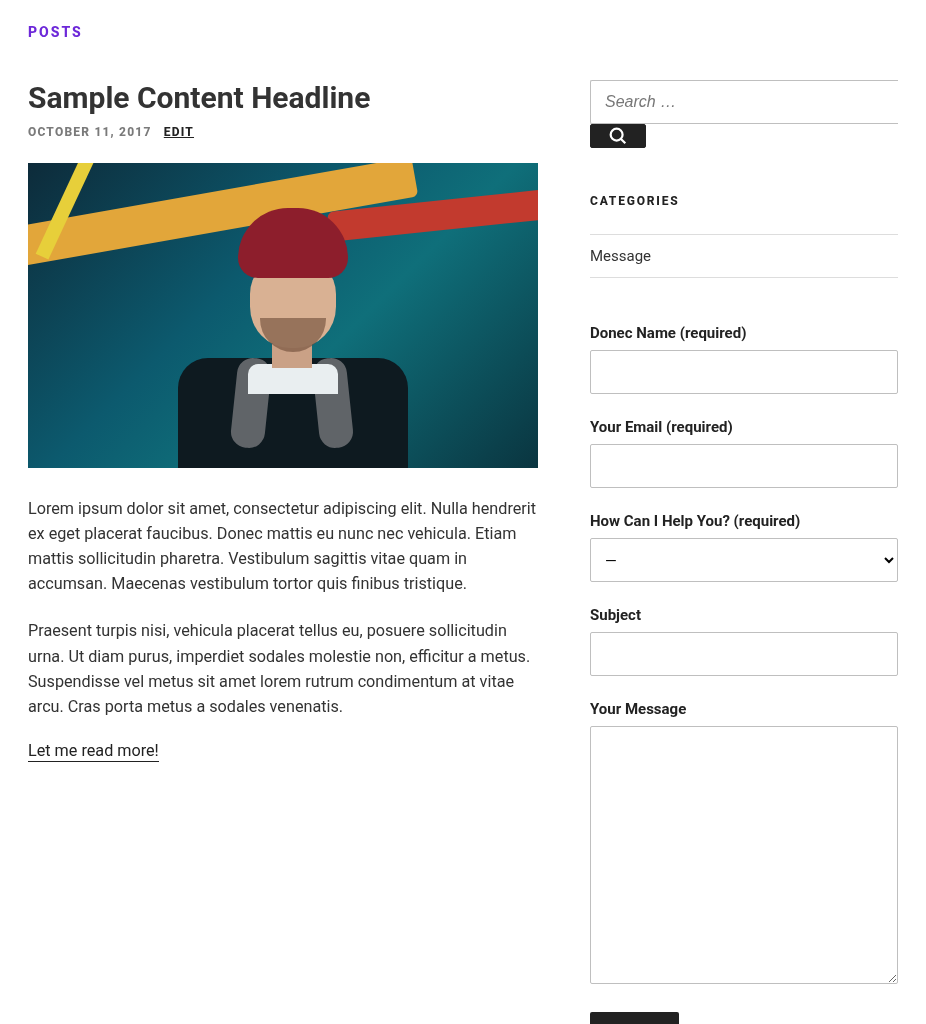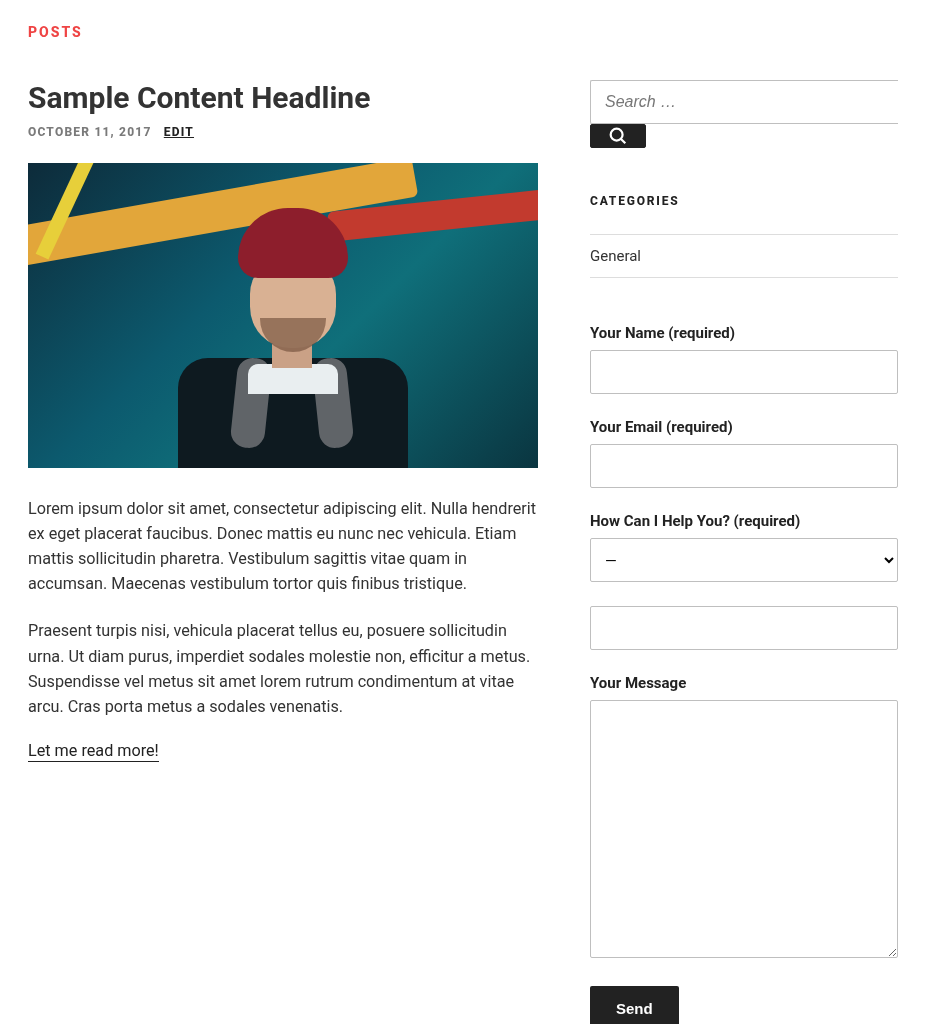--- a/index.html
+++ b/index.html
@@ -7,21 +7,21 @@
     font-family: -apple-system, BlinkMacSystemFont, "Segoe UI", Roboto, "Helvetica Neue", Arial, sans-serif;
     color: #222;
     background: #fff;
     padding: 24px 28px 40px 28px;
     width: 926px;
   }
   .page-header {
     font-size: 14px;
     font-weight: 800;
     letter-spacing: 2px;
-    color: #ef4444;
+    color: #6d28d9;
     margin-bottom: 40px;
   }
   .layout {
     display: flex;
     gap: 52px;
     align-items: flex-start;
   }
   .main { flex: 0 0 510px; }
   .sidebar { flex: 1; min-width: 0; }
 
@@ -239,39 +239,40 @@
       <button class="search-btn">
         <svg viewBox="0 0 24 24">
           <circle cx="10.5" cy="10.5" r="6.5"></circle>
           <line x1="20" y1="20" x2="15.2" y2="15.2"></line>
         </svg>
       </button>
     </div>
 
     <div class="widget-title">CATEGORIES</div>
     <div class="cat-list">
-      <div class="cat-item">General</div>
+      <div class="cat-item">Message</div>
     </div>
 
     <form>
       <div class="form-field">
-        <label class="form-label">Your Name (required)</label>
+        <label class="form-label">Donec Name (required)</label>
         <input class="text-input" type="text" style="">
       </div>
       <div class="form-field">
         <label class="form-label">Your Email (required)</label>
         <input class="text-input" type="text" style="">
       </div>
       <div class="form-field">
         <label class="form-label">How Can I Help You? (required)</label>
         <select class="select-input">
           <option>—</option>
         </select>
       </div>
       <div class="form-field">
+        <label class="form-label">Subject</label>
         <input class="text-input" type="text" style="">
       </div>
       <div class="form-field">
         <label class="form-label">Your Message</label>
         <textarea class="textarea-input" style=""></textarea>
       </div>
       <button type="button" class="send-btn">Send</button>
     </form>
   </aside>
 </div>

